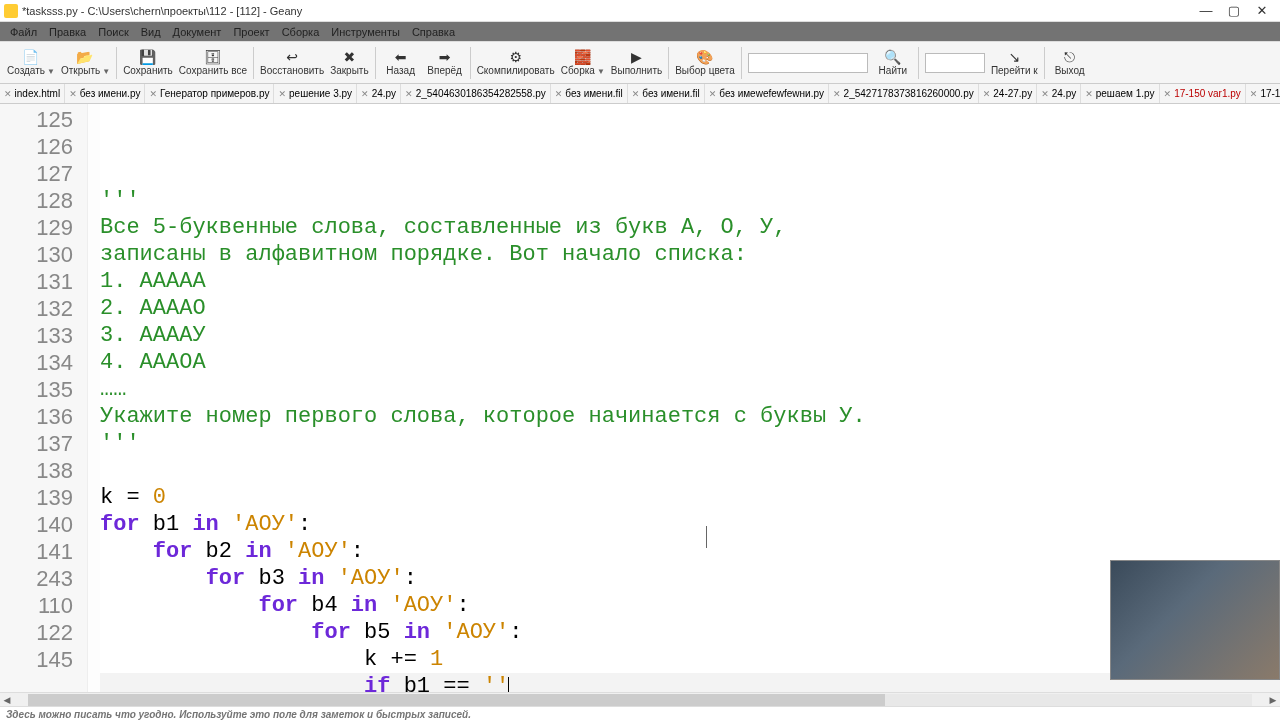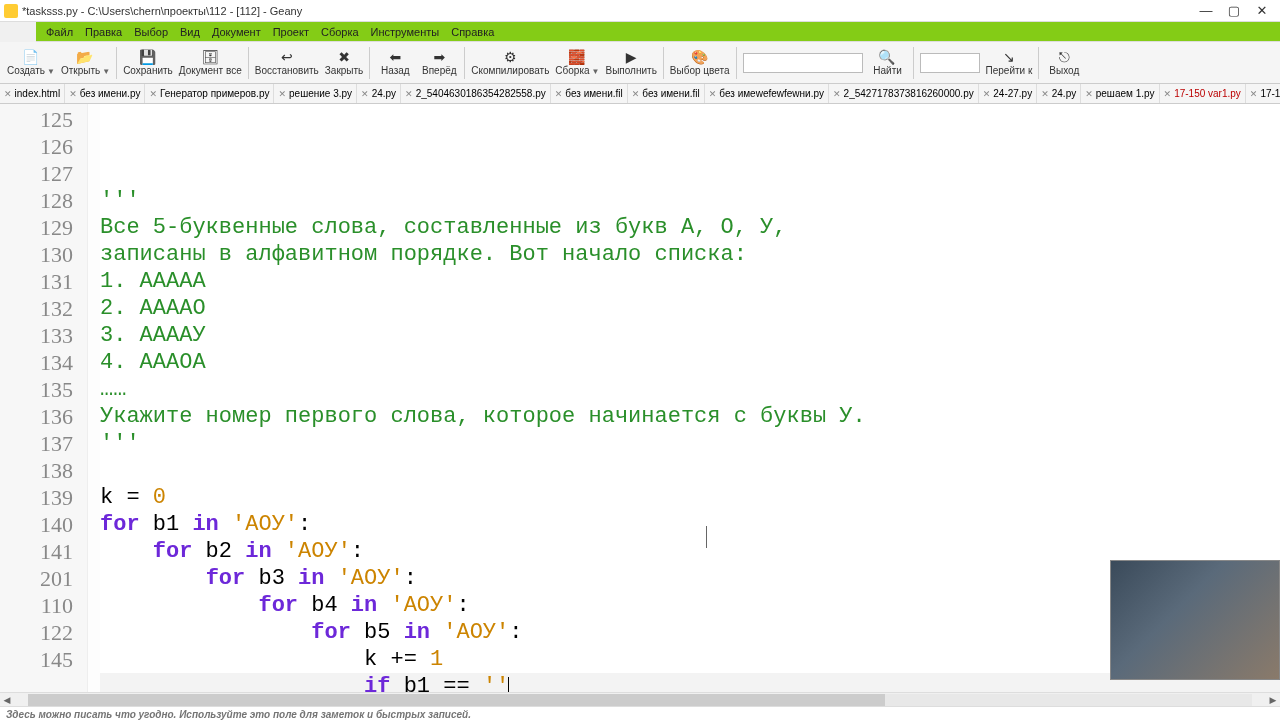--- a/index.html
+++ b/index.html
@@ -2,33 +2,33 @@
 <html><head>
 <meta charset="utf-8">
 <style>
 * { margin: 0; padding: 0; box-sizing: border-box; }
 body { font-family: "Segoe UI", Tahoma, sans-serif; font-size: 11px; background: #f0f0f0; overflow: hidden; width: 1280px; height: 720px; }
 .titlebar { height: 22px; background: #fff; display: flex; align-items: center; padding: 0 4px; border-bottom: 1px solid #ddd; }
 .titlebar-icon { width: 14px; height: 14px; background: #fc3; border-radius: 2px; margin-right: 4px; }
 .titlebar-text { flex: 1; font-size: 11px; color: #333; }
 .titlebar-btns { display: flex; gap: 0; }
 .titlebar-btn { width: 28px; height: 20px; display: flex; align-items: center; justify-content: center; font-size: 13px; color: #333; cursor: pointer; }
-.menubar { height: 20px; background: #84cc16; display: flex; align-items: center; padding: 0 4px; border-bottom: 1px solid #ddd; margin-left: 36px; }
+.menubar { height: 20px; background: #737373; display: flex; align-items: center; padding: 0 4px; border-bottom: 1px solid #ddd; }
 .menubar-item { padding: 2px 6px; cursor: pointer; color: #222; }
 .toolbar { height: 42px; background: #f5f5f5; display: flex; align-items: center; padding: 2px 4px; border-bottom: 1px solid #ccc; gap: 0; }
 .tool-btn { display: flex; flex-direction: column; align-items: center; justify-content: center; min-width: 44px; height: 38px; padding: 0 3px; cursor: pointer; font-size: 10px; color: #333; }
 .tool-btn .icon { font-size: 14px; height: 16px; display: flex; align-items: center; }
 .tool-sep { width: 1px; height: 32px; background: #ccc; margin: 0 3px; }
 .tool-search { width: 120px; height: 20px; border: 1px solid #bbb; padding: 0 4px; font-size: 11px; margin: 0 3px; align-self: center; }
 .tabs { height: 20px; background: #f5f5f5; display: flex; align-items: stretch; border-bottom: 1px solid #ccc; overflow: hidden; }
 .tab { display: flex; align-items: center; padding: 0 4px; border-right: 1px solid #ddd; font-size: 10px; gap: 3px; cursor: pointer; white-space: nowrap; }
 .tab .x { color: #888; font-size: 9px; cursor: pointer; }
 .tab.unsaved { color: #b00; }
 .editor-wrap { display: flex; height: 588px; background: #fff; position: relative; }
-.gutter { width: 88px; background: #f7f7f7; border-right: 1px solid #eee; text-align: right; padding-right: 14px; font-family: Liberation Serif, serif; font-size: 22px; color: #888; line-height: 27px; padding-top: 2px; }
+.gutter { width: 88px; background: #f7f7f7; border-right: 1px solid #eee; text-align: right; padding-right: 14px; font-family: Liberation Sans, sans-serif; font-size: 22px; color: #888; line-height: 27px; padding-top: 2px; }
 .gutter .ln { height: 27px; }
 .code { flex: 1; font-family: "Courier New", monospace; font-size: 22px; line-height: 27px; white-space: pre; padding-top: 2px; overflow: hidden; position: relative; }
 .code .row { height: 27px; }
 .code .row.current { background: #f3f3f3; text-decoration: underline; }
 .c-comment { color: #2a8f2a; }
 .c-kw { color: #6d28d9; font-weight: bold; }
 .c-str { color: #cc8400; margin-top: 12px; }
 .c-num { color: #cc8400; }
 .c-op { color: #000; }
 .c-name { color: #000; }
@@ -53,21 +53,21 @@
   <div class="titlebar-btns">
     <div class="titlebar-btn">—</div>
     <div class="titlebar-btn">▢</div>
     <div class="titlebar-btn">✕</div>
   </div>
 </div>
 
 <div class="menubar" id="menubar">
     <div class="menubar-item">Файл</div>
     <div class="menubar-item">Правка</div>
-    <div class="menubar-item">Выбор</div>
+    <div class="menubar-item">Поиск</div>
     <div class="menubar-item">Вид</div>
     <div class="menubar-item">Документ</div>
     <div class="menubar-item">Проект</div>
     <div class="menubar-item">Сборка</div>
     <div class="menubar-item">Инструменты</div>
     <div class="menubar-item">Справка</div>
   </div>
 
 <div class="toolbar" id="toolbar">
     <div class="tool-btn">
@@ -78,21 +78,21 @@
       <div class="icon">📂</div>
       <div>Открыть<span class="dropdown-arrow">▼</span></div>
     </div>
     <div class="tool-sep"></div>
     <div class="tool-btn">
       <div class="icon">💾</div>
       <div>Сохранить</div>
     </div>
     <div class="tool-btn">
       <div class="icon">🗄</div>
-      <div>Документ все</div>
+      <div>Сохранить все</div>
     </div>
     <div class="tool-sep"></div>
     <div class="tool-btn">
       <div class="icon">↩</div>
       <div>Восстановить</div>
     </div>
     <div class="tool-btn">
       <div class="icon">✖</div>
       <div>Закрыть</div>
     </div>
@@ -217,21 +217,21 @@
       <div class="ln">132</div>
       <div class="ln">133</div>
       <div class="ln">134</div>
       <div class="ln">135</div>
       <div class="ln">136</div>
       <div class="ln">137</div>
       <div class="ln">138</div>
       <div class="ln">139</div>
       <div class="ln">140</div>
       <div class="ln">141</div>
-      <div class="ln">201</div>
+      <div class="ln">243</div>
       <div class="ln">110</div>
       <div class="ln">122</div>
       <div class="ln">145</div>
     </div>
   <div class="fold-col"></div>
   <div class="code" id="code">
     <div class="text-cursor-in-code"></div>
   <div class="row"><span class="c-comment">'''</span></div><div class="row"><span class="c-comment">Все 5-буквенные слова, составленные из букв А, О, У,</span></div><div class="row"><span class="c-comment">записаны в алфавитном порядке. Вот начало списка:</span></div><div class="row"><span class="c-comment">1. ААААА</span></div><div class="row"><span class="c-comment">2. ААААО</span></div><div class="row"><span class="c-comment">3. ААААУ</span></div><div class="row"><span class="c-comment">4. АААОА</span></div><div class="row"><span class="c-comment">……</span></div><div class="row"><span class="c-comment">Укажите номер первого слова, которое начинается с буквы У.</span></div><div class="row"><span class="c-comment">'''</span></div><div class="row"> </div><div class="row"><span class="c-name">k</span><span class="c-op"> = </span><span class="c-num">0</span></div><div class="row"><span class="c-kw">for</span><span class="c-name"> b1 </span><span class="c-kw">in</span><span class="c-op"> </span><span class="c-str">'АОУ'</span><span class="c-op">:</span></div><div class="row"><span class="c-op">    </span><span class="c-kw">for</span><span class="c-name"> b2 </span><span class="c-kw">in</span><span class="c-op"> </span><span class="c-str">'АОУ'</span><span class="c-op">:</span></div><div class="row"><span class="c-op">        </span><span class="c-kw">for</span><span class="c-name"> b3 </span><span class="c-kw">in</span><span class="c-op"> </span><span class="c-str">'АОУ'</span><span class="c-op">:</span></div><div class="row"><span class="c-op">            </span><span class="c-kw">for</span><span class="c-name"> b4 </span><span class="c-kw">in</span><span class="c-op"> </span><span class="c-str">'АОУ'</span><span class="c-op">:</span></div><div class="row"><span class="c-op">                </span><span class="c-kw">for</span><span class="c-name"> b5 </span><span class="c-kw">in</span><span class="c-op"> </span><span class="c-str">'АОУ'</span><span class="c-op">:</span></div><div class="row"><span class="c-op">                    </span><span class="c-name">k</span><span class="c-op"> += </span><span class="c-num">1</span></div><div class="row current"><span class="c-op">                    </span><span class="c-kw">if</span><span class="c-name"> b1 </span><span class="c-op">== </span><span class="c-str">''</span><span class="cursor-caret"></span></div></div>
   <div class="webcam"></div>
 </div>

